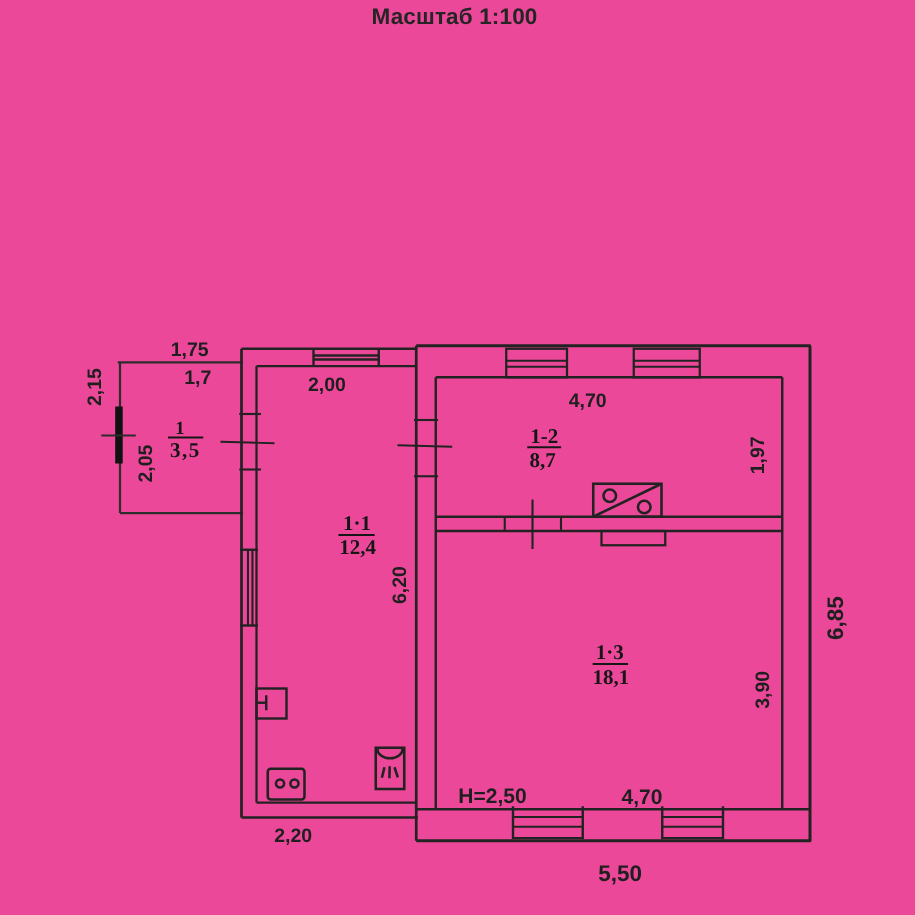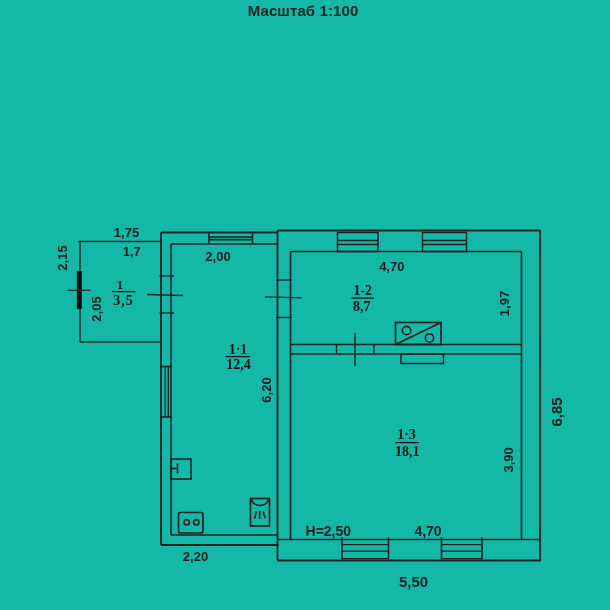--- a/index.html
+++ b/index.html
@@ -1,16 +1,16 @@
 <!DOCTYPE html>
 <html><head>
 <meta charset="utf-8">
 <style>
   html,body{margin:0;padding:0;background:#ffffff;}
-  #page{position:relative;width:610px;height:610px;background:#14b8a6;overflow:hidden;filter:blur(0.3px);}
+  #page{position:relative;width:610px;height:610px;background:#ec4899;overflow:hidden;filter:blur(0.3px);}
   svg{position:absolute;left:0;top:0;}
   .dim{font-family:"Liberation Sans",sans-serif;font-size:13px;font-weight:600;fill:#1f1f1f;}
   .rm{font-family:"Liberation Serif",serif;font-size:14px;font-weight:700;fill:#161616;}
   .ttl{font-family:"Liberation Sans",sans-serif;font-size:15px;font-weight:600;fill:#252525;letter-spacing:.1px;}
 </style>
 </head>
 <body>
 <div id="page">
 <svg width="610" height="610" viewBox="0 0 610 610">
 

